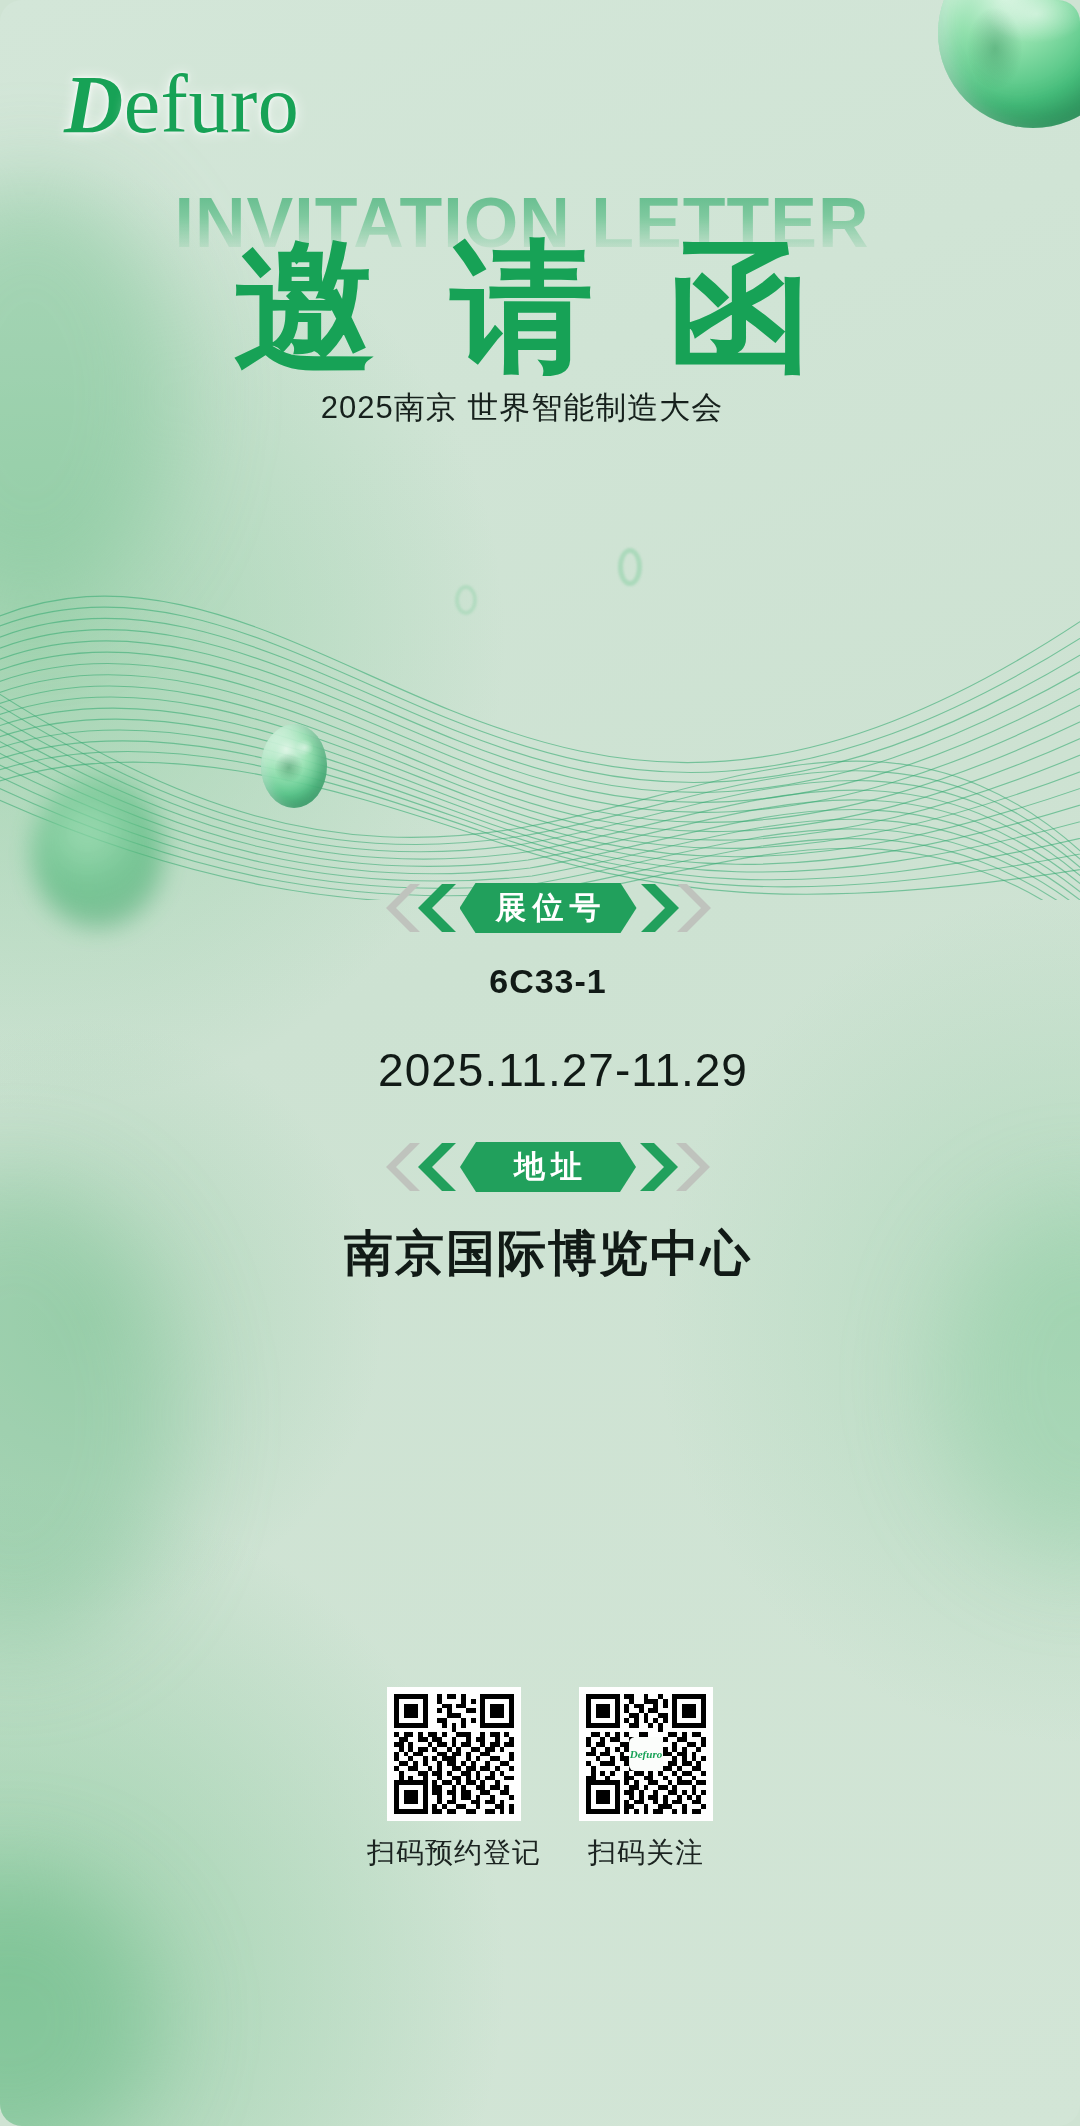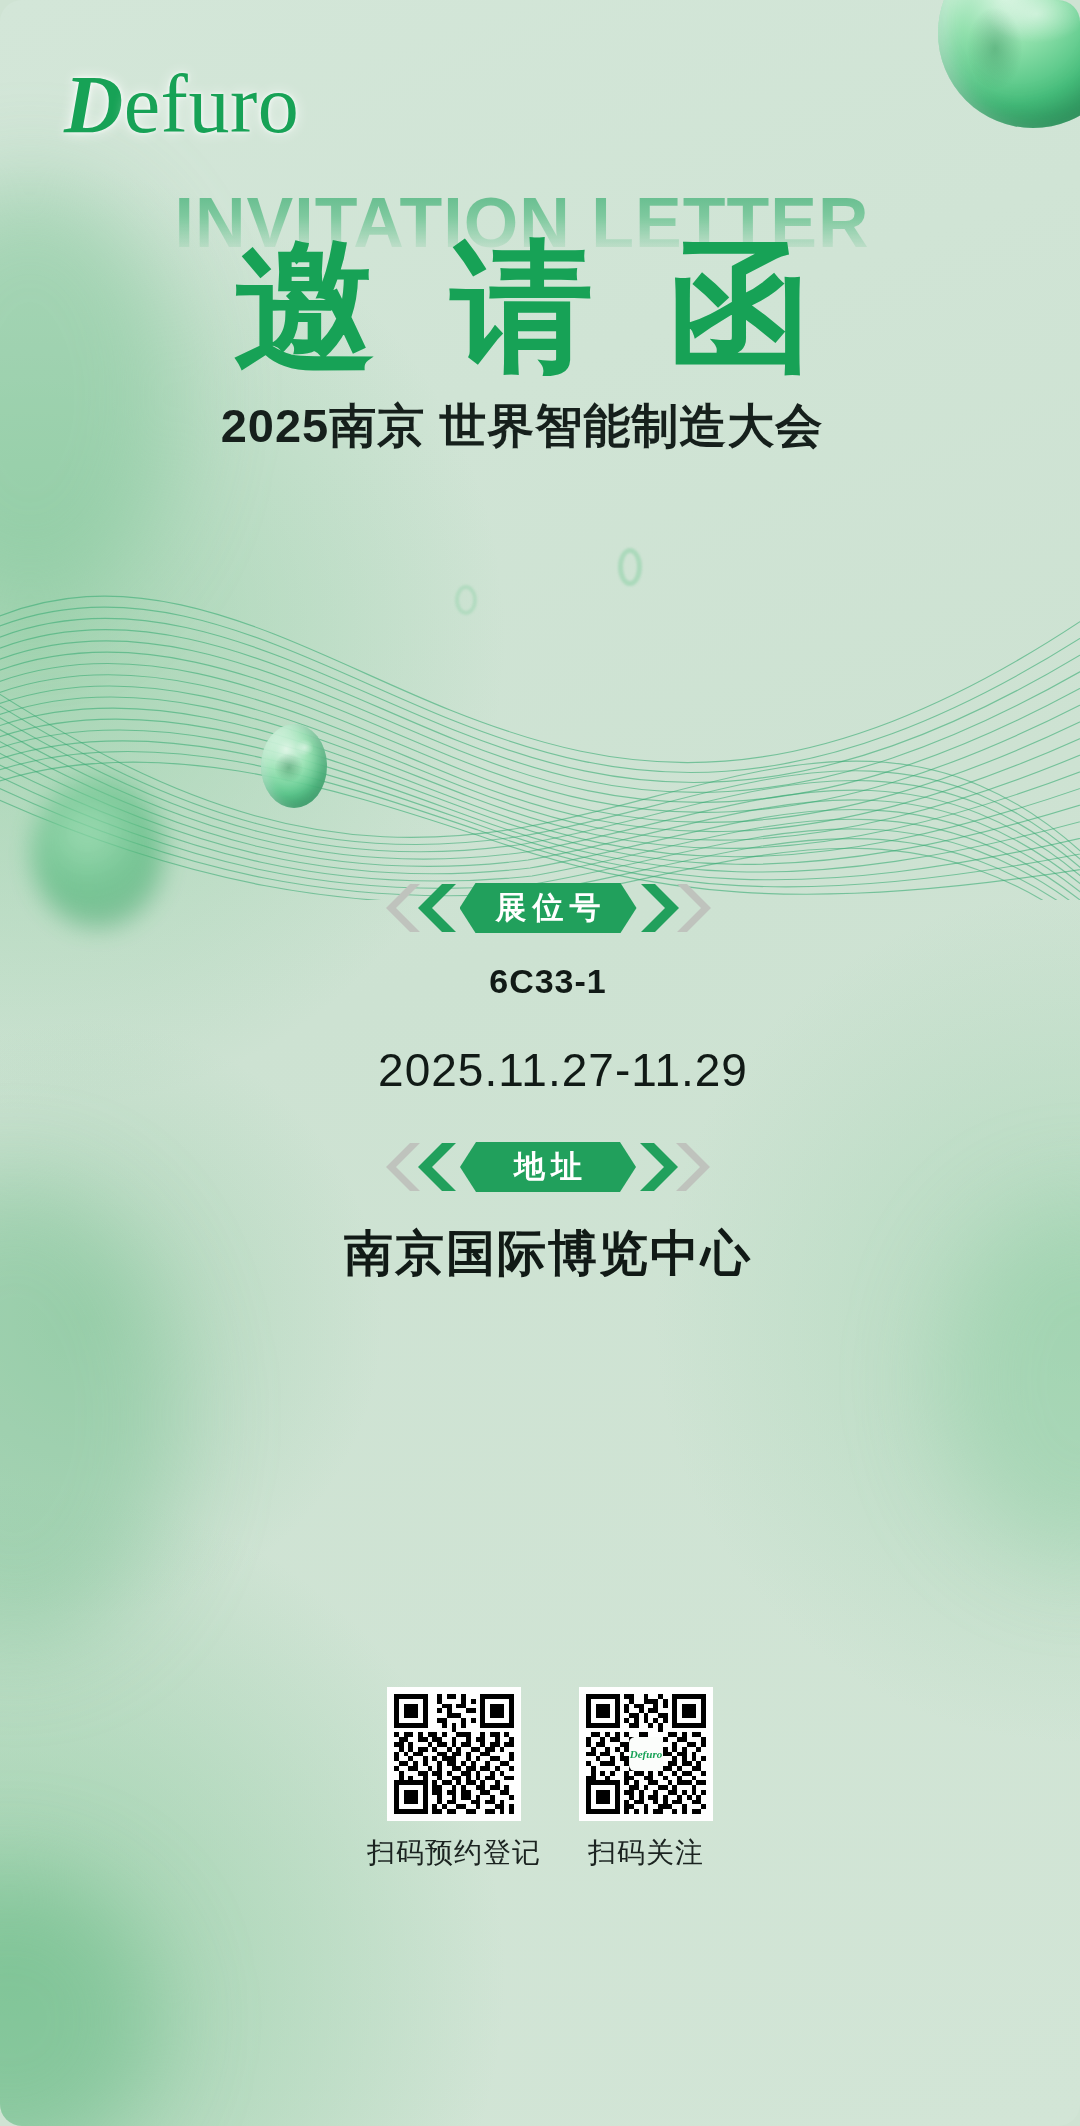--- a/index.html
+++ b/index.html
@@ -104,22 +104,22 @@
     color:transparent; -webkit-text-fill-color:transparent;
     white-space:nowrap;
   }
   .title-cn{
     margin-top:-28px;
     font-size:142px; font-weight:800; line-height:1.08;
     color:#17a256; letter-spacing:18px; text-indent:18px;
     white-space:nowrap;
   }
   .subtitle-cn{
-    margin-top:12px;
-    font-size:47px; font-weight:700; letter-spacing:1px;
+    margin-top:4px;
+    font-size:31px; font-weight:400; letter-spacing:1px;
     color:#16201c; white-space:nowrap;
   }
 
   
   .info{ position:absolute; left:8px; top:880px; width:1080px; }
   .info-block{ width:100%; text-align:center; margin-bottom:42px; }
   .badge-row{
     display:flex; align-items:center; justify-content:center; gap:0;
     height:56px;
   }

